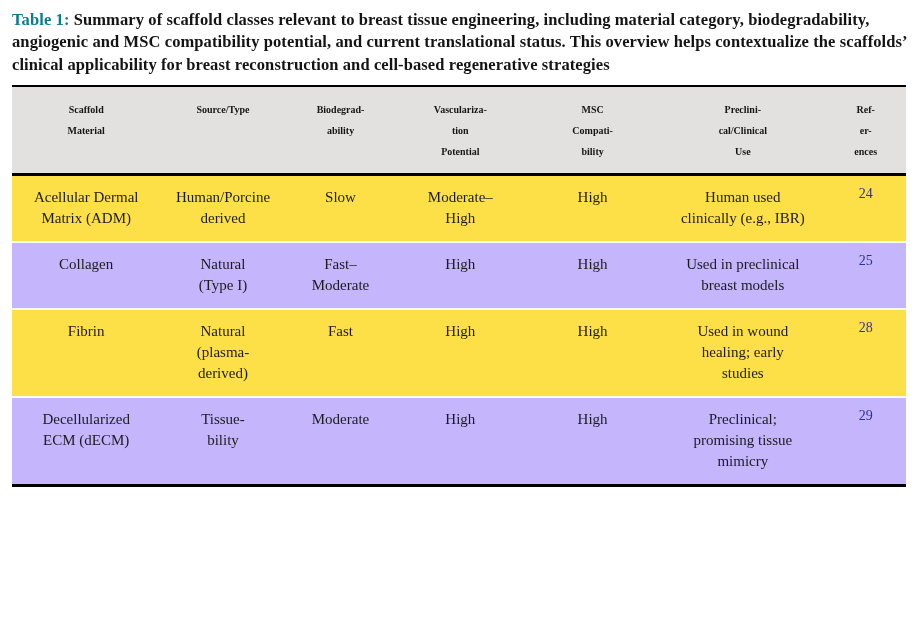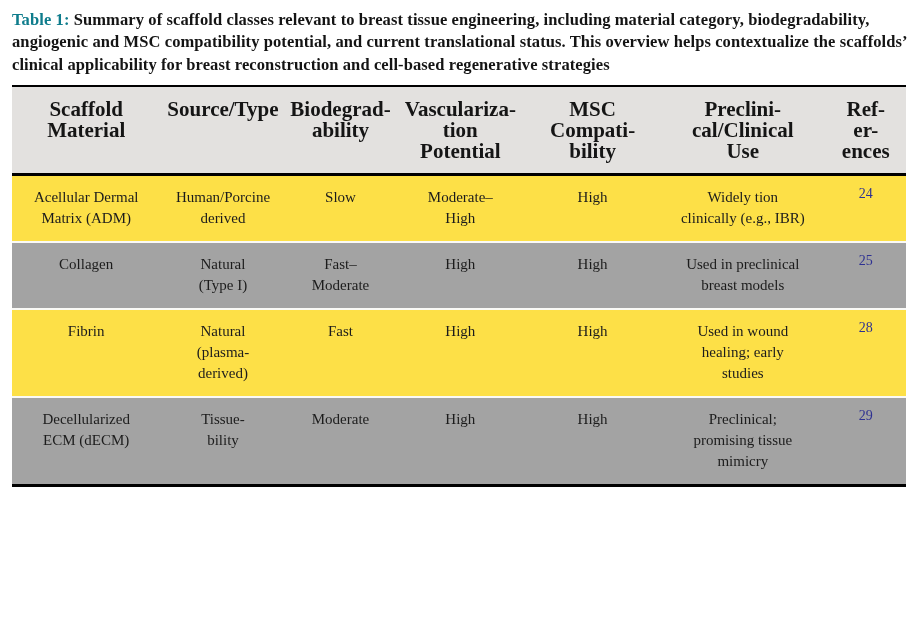--- a/index.html
+++ b/index.html
@@ -36,42 +36,42 @@
   col.c1 { width: 16.6%; }
   col.c2 { width: 14.0%; }
   col.c3 { width: 12.3%; }
   col.c4 { width: 14.5%; }
   col.c5 { width: 15.1%; }
   col.c6 { width: 18.5%; }
   col.c7 { width: 9.0%; }
   thead th {
     background: #e3e1df;
     font-weight: bold;
-    font-size: 21px;
+    font-size: 10px;
     color: #151515;
     text-align: center;
     vertical-align: top;
     padding: 12px 2px 11px 2px;
     line-height: 21px;
     white-space: pre-line;
     border-bottom: 3px solid #000;
     overflow: hidden;
   }
   tbody td {
     text-align: center;
     vertical-align: top;
     padding: 11px 2px 12px 2px;
     line-height: 21px;
     white-space: pre-line;
     overflow: hidden;
   }
   tbody tr { border-top: 2px solid #fafaf7; }
   tbody tr:first-child { border-top: none; }
   tr.row-lav  td { background: #fde047; }
-  tr.row-gray td { background: #a3a3a3; }
+  tr.row-gray td { background: #c4b5fd; }
   td.ref-cell { padding-top: 7px; }
   .ref-num {
     color: #2e3192;
     font-size: 14px;
     line-height: 14px;
   }
 </style>
 </head>
 <body>
 
@@ -114,21 +114,21 @@
 
       <tr class="row-lav">
         <td>Acellular Dermal
 Matrix (ADM)</td>
         <td>Human/Porcine
 derived</td>
         <td>Slow</td>
         <td>Moderate–
 High</td>
         <td>High</td>
-        <td>Widely tion
+        <td>Human used
 clinically (e.g., IBR)</td>
         <td class="ref-cell"><span class="ref-num">24</span></td>
       </tr>
 
       <tr class="row-gray">
         <td>Collagen</td>
         <td>Natural
 (Type I)</td>
         <td>Fast–
 Moderate</td>

